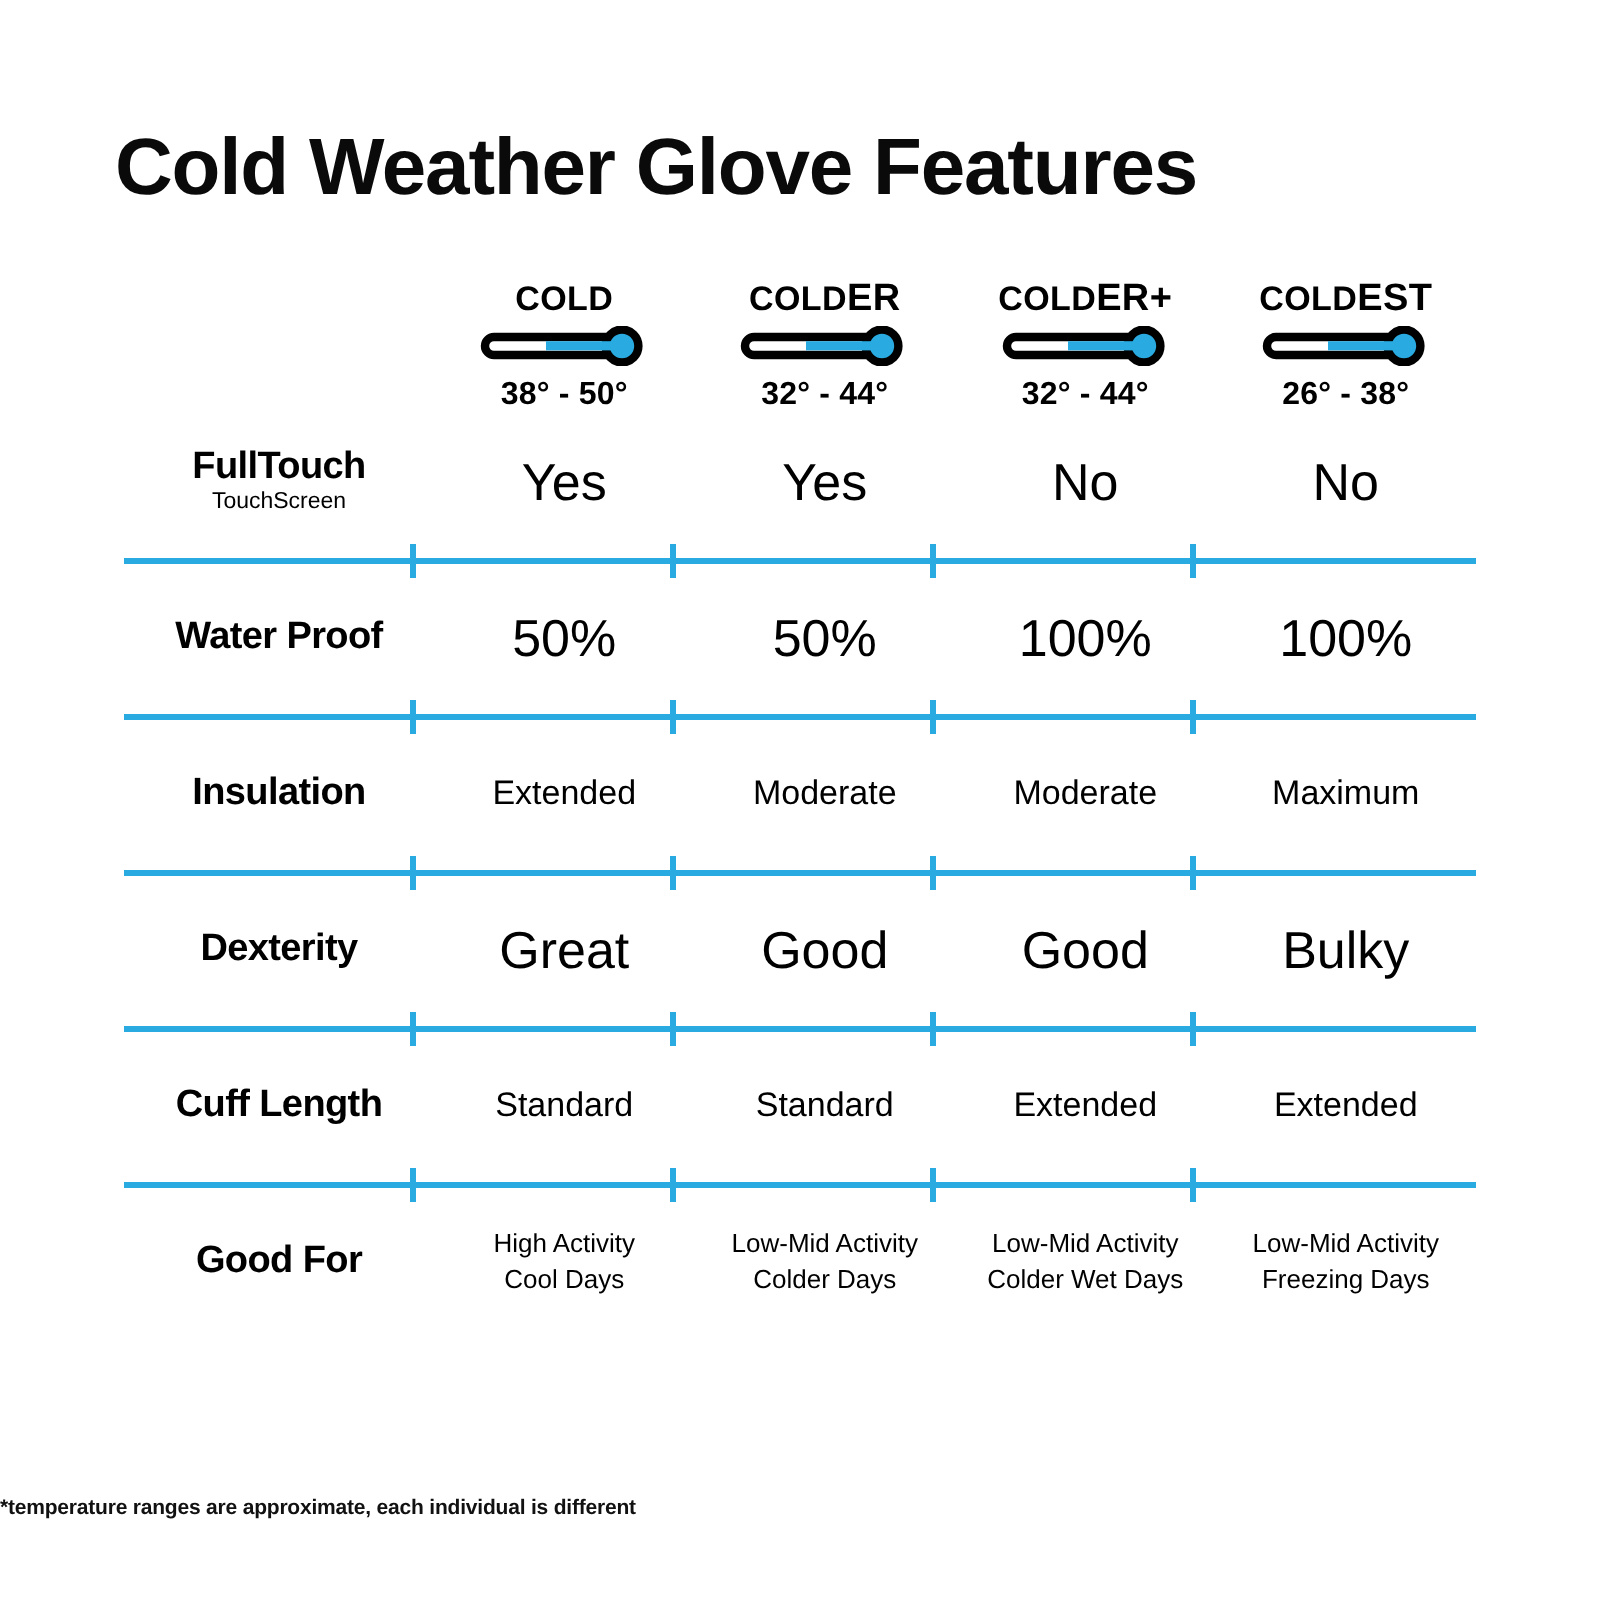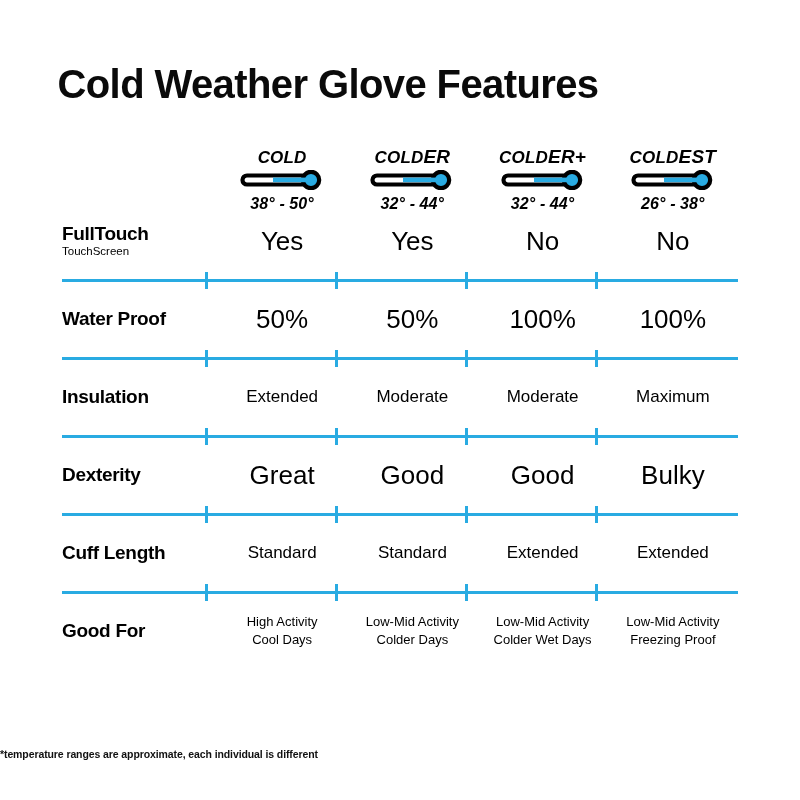--- a/index.html
+++ b/index.html
@@ -46,35 +46,34 @@
 
   .row {
     display: flex;
     align-items: center;
     width: 100%;
   }
 
   .cell-label {
     width: 155px;
     flex: 0 0 155px;
-    text-align: left;
+    text-align: center;
     box-sizing: border-box;
   }
 
   .cell {
     flex: 1 1 0;
     text-align: center;
     box-sizing: border-box;
   }
 
   
   .header-row {
     height: 72px;
-    align-items: flex-end;
-    font-style: italic;
+    align-items: flex-start;
   }
 
   .therm-block {
     display: flex;
     flex-direction: column;
     align-items: center;
     justify-content: flex-start;
   }
 
   .therm-name {
@@ -382,21 +381,21 @@
           <div class="cell val-sm">
             <div>Low-Mid Activity</div>
             <div>Colder Days</div>
           </div>
           <div class="cell val-sm">
             <div>Low-Mid Activity</div>
             <div>Colder Wet Days</div>
           </div>
           <div class="cell val-sm">
             <div>Low-Mid Activity</div>
-            <div>Freezing Proof</div>
+            <div>Freezing Days</div>
           </div>
         </div>
       </div>
 
   </div>
 
   <div class="footnote">*temperature ranges are approximate, each individual is different</div>
 
 </div>
 

